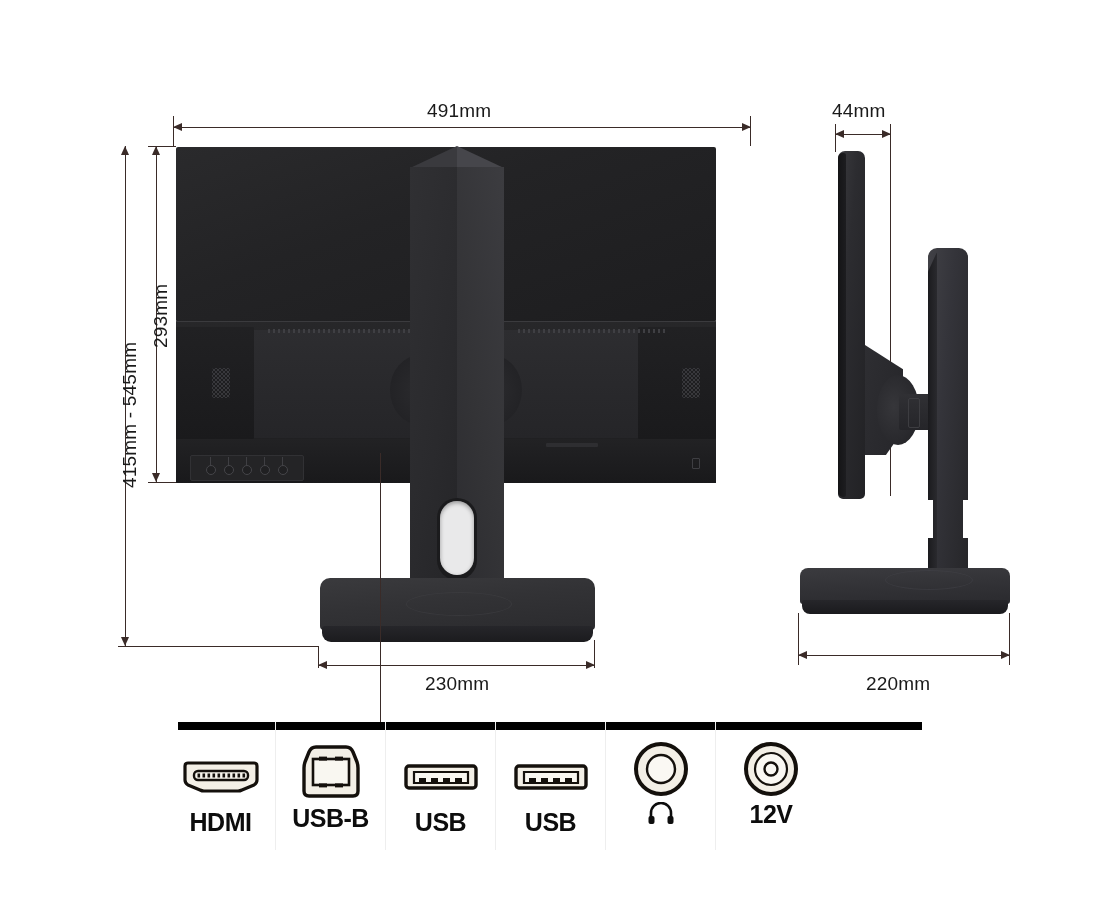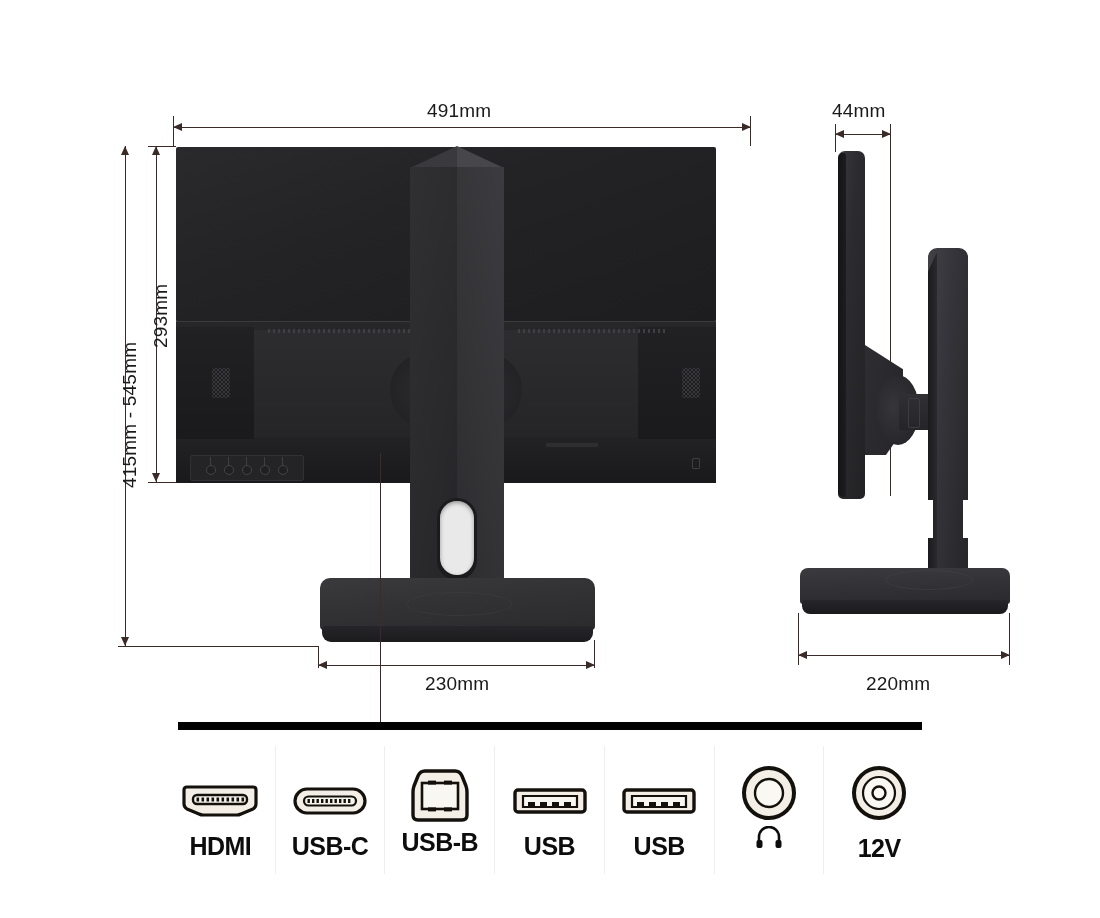--- a/index.html
+++ b/index.html
@@ -440,21 +440,21 @@
     <div class="arrow arrow-r" style="left:221px; top:651px;"></div>
     <div class="dim-label" style="left:86px; top:673px;">220mm</div>
   </div>
 
   <div class="leader" style="left:380px; top:453px; height:275px;"></div>
 
   <div id="ports-panel" style="left:178px; top:722px; width:744px; height:140px;">
 
     <div class="ports-bar" style="left:0; top:0; width:744px; height:8px;"></div>
 
-    <div class="ports-grid" style="left:-12px; top:24px; width:768px; height:128px;">
+    <div class="ports-grid" style="left:-12px; top:0; width:768px; height:128px;">
 
       <div class="port-cell" style="width:110px; height:128px; padding-top:26px;">
         <div class="port-icon">
           <svg width="76" height="36" viewBox="0 0 76 36">
             <path d="M5 4 L71 4 Q74 4 74 7 L74 21 Q74 24 71 26 L59 31 Q57 32 55 32
                      L21 32 Q19 32 17 31 L5 26 Q2 24 2 21 L2 7 Q2 4 5 4 Z" fill="#f3efe6" stroke="#14100c" stroke-width="3.2" stroke-linejoin="round"></path>
             <rect x="11" y="12" width="54" height="9" rx="4" fill="#f7f4ed" stroke="#14100c" stroke-width="2.4"></rect>
             <g fill="#14100c">
               <rect x="14.5" y="14.5" width="2.6" height="4"></rect>
               <rect x="19.5" y="14.5" width="2.6" height="4"></rect>
@@ -465,41 +465,20 @@
               <rect x="44.5" y="14.5" width="2.6" height="4"></rect>
               <rect x="49.5" y="14.5" width="2.6" height="4"></rect>
               <rect x="54.5" y="14.5" width="2.6" height="4"></rect>
               <rect x="59.5" y="14.5" width="2.6" height="4"></rect>
             </g>
           </svg>
         </div>
         <div class="port-label">HDMI</div>
       </div>
 
-      <div class="port-cell" style="width:110px; height:128px; padding-top:26px;">
-        <div class="port-icon">
-          <svg width="76" height="36" viewBox="0 0 76 36">
-            <rect x="3" y="6" width="70" height="24" rx="12" fill="#f3efe6" stroke="#14100c" stroke-width="3.2"></rect>
-            <rect x="12" y="13.5" width="52" height="9" rx="4.5" fill="#f7f4ed" stroke="#14100c" stroke-width="2.2"></rect>
-            <g fill="#14100c">
-              <rect x="15.5" y="16" width="2.4" height="4"></rect>
-              <rect x="20" y="16" width="2.4" height="4"></rect>
-              <rect x="24.5" y="16" width="2.4" height="4"></rect>
-              <rect x="29" y="16" width="2.4" height="4"></rect>
-              <rect x="33.5" y="16" width="2.4" height="4"></rect>
-              <rect x="38" y="16" width="2.4" height="4"></rect>
-              <rect x="42.5" y="16" width="2.4" height="4"></rect>
-              <rect x="47" y="16" width="2.4" height="4"></rect>
-              <rect x="51.5" y="16" width="2.4" height="4"></rect>
-              <rect x="56" y="16" width="2.4" height="4"></rect>
-            </g>
-          </svg>
-        </div>
-        <div class="port-label">USB-C</div>
-      </div>
 
       <div class="port-cell" style="width:110px; height:128px; padding-top:20px;">
         <div class="port-icon" style="height:60px;">
           <svg width="60" height="56" viewBox="0 0 60 56">
             <path d="M15 3 L45 3 Q50 3 52 8 L56 18 Q57 21 57 24 L57 47
                      Q57 52 52 52 L8 52 Q3 52 3 47 L3 24 Q3 21 4 18 L8 8 Q10 3 15 3 Z" fill="#f3efe6" stroke="#14100c" stroke-width="3.4" stroke-linejoin="round"></path>
             <rect x="12" y="15" width="36" height="26" fill="#f9f7f1" stroke="#14100c" stroke-width="2.6"></rect>
             <g fill="#14100c">
               <rect x="18" y="12.6" width="8" height="4"></rect>
               <rect x="34" y="12.6" width="8" height="4"></rect>
@@ -552,21 +531,21 @@
         </div>
         <div class="port-label glyph">
           <svg width="28" height="22" viewBox="0 0 28 22" style="display:block;">
             <path d="M4 16 L4 11 A10 10 0 0 1 24 11 L24 16" fill="none" stroke="#0d0d0d" stroke-width="2.6" stroke-linecap="round"></path>
             <rect x="1.5" y="14" width="6" height="8" rx="2" fill="#0d0d0d"></rect>
             <rect x="20.5" y="14" width="6" height="8" rx="2" fill="#0d0d0d"></rect>
           </svg>
         </div>
       </div>
 
-      <div class="port-cell" style="width:110px; height:128px; padding-top:18px;gap:10px;">
+      <div class="port-cell" style="width:110px; height:128px; padding-top:18px;">
         <div class="port-icon" style="height:58px;">
           <svg width="58" height="58" viewBox="0 0 58 58">
             <circle cx="29" cy="29" r="25" fill="#f3efe6" stroke="#14100c" stroke-width="4"></circle>
             <circle cx="29" cy="29" r="16" fill="#faf8f3" stroke="#14100c" stroke-width="2.2"></circle>
             <circle cx="29" cy="29" r="6.5" fill="#faf8f3" stroke="#14100c" stroke-width="2.4"></circle>
           </svg>
         </div>
         <div class="port-label">12V</div>
       </div>
 

